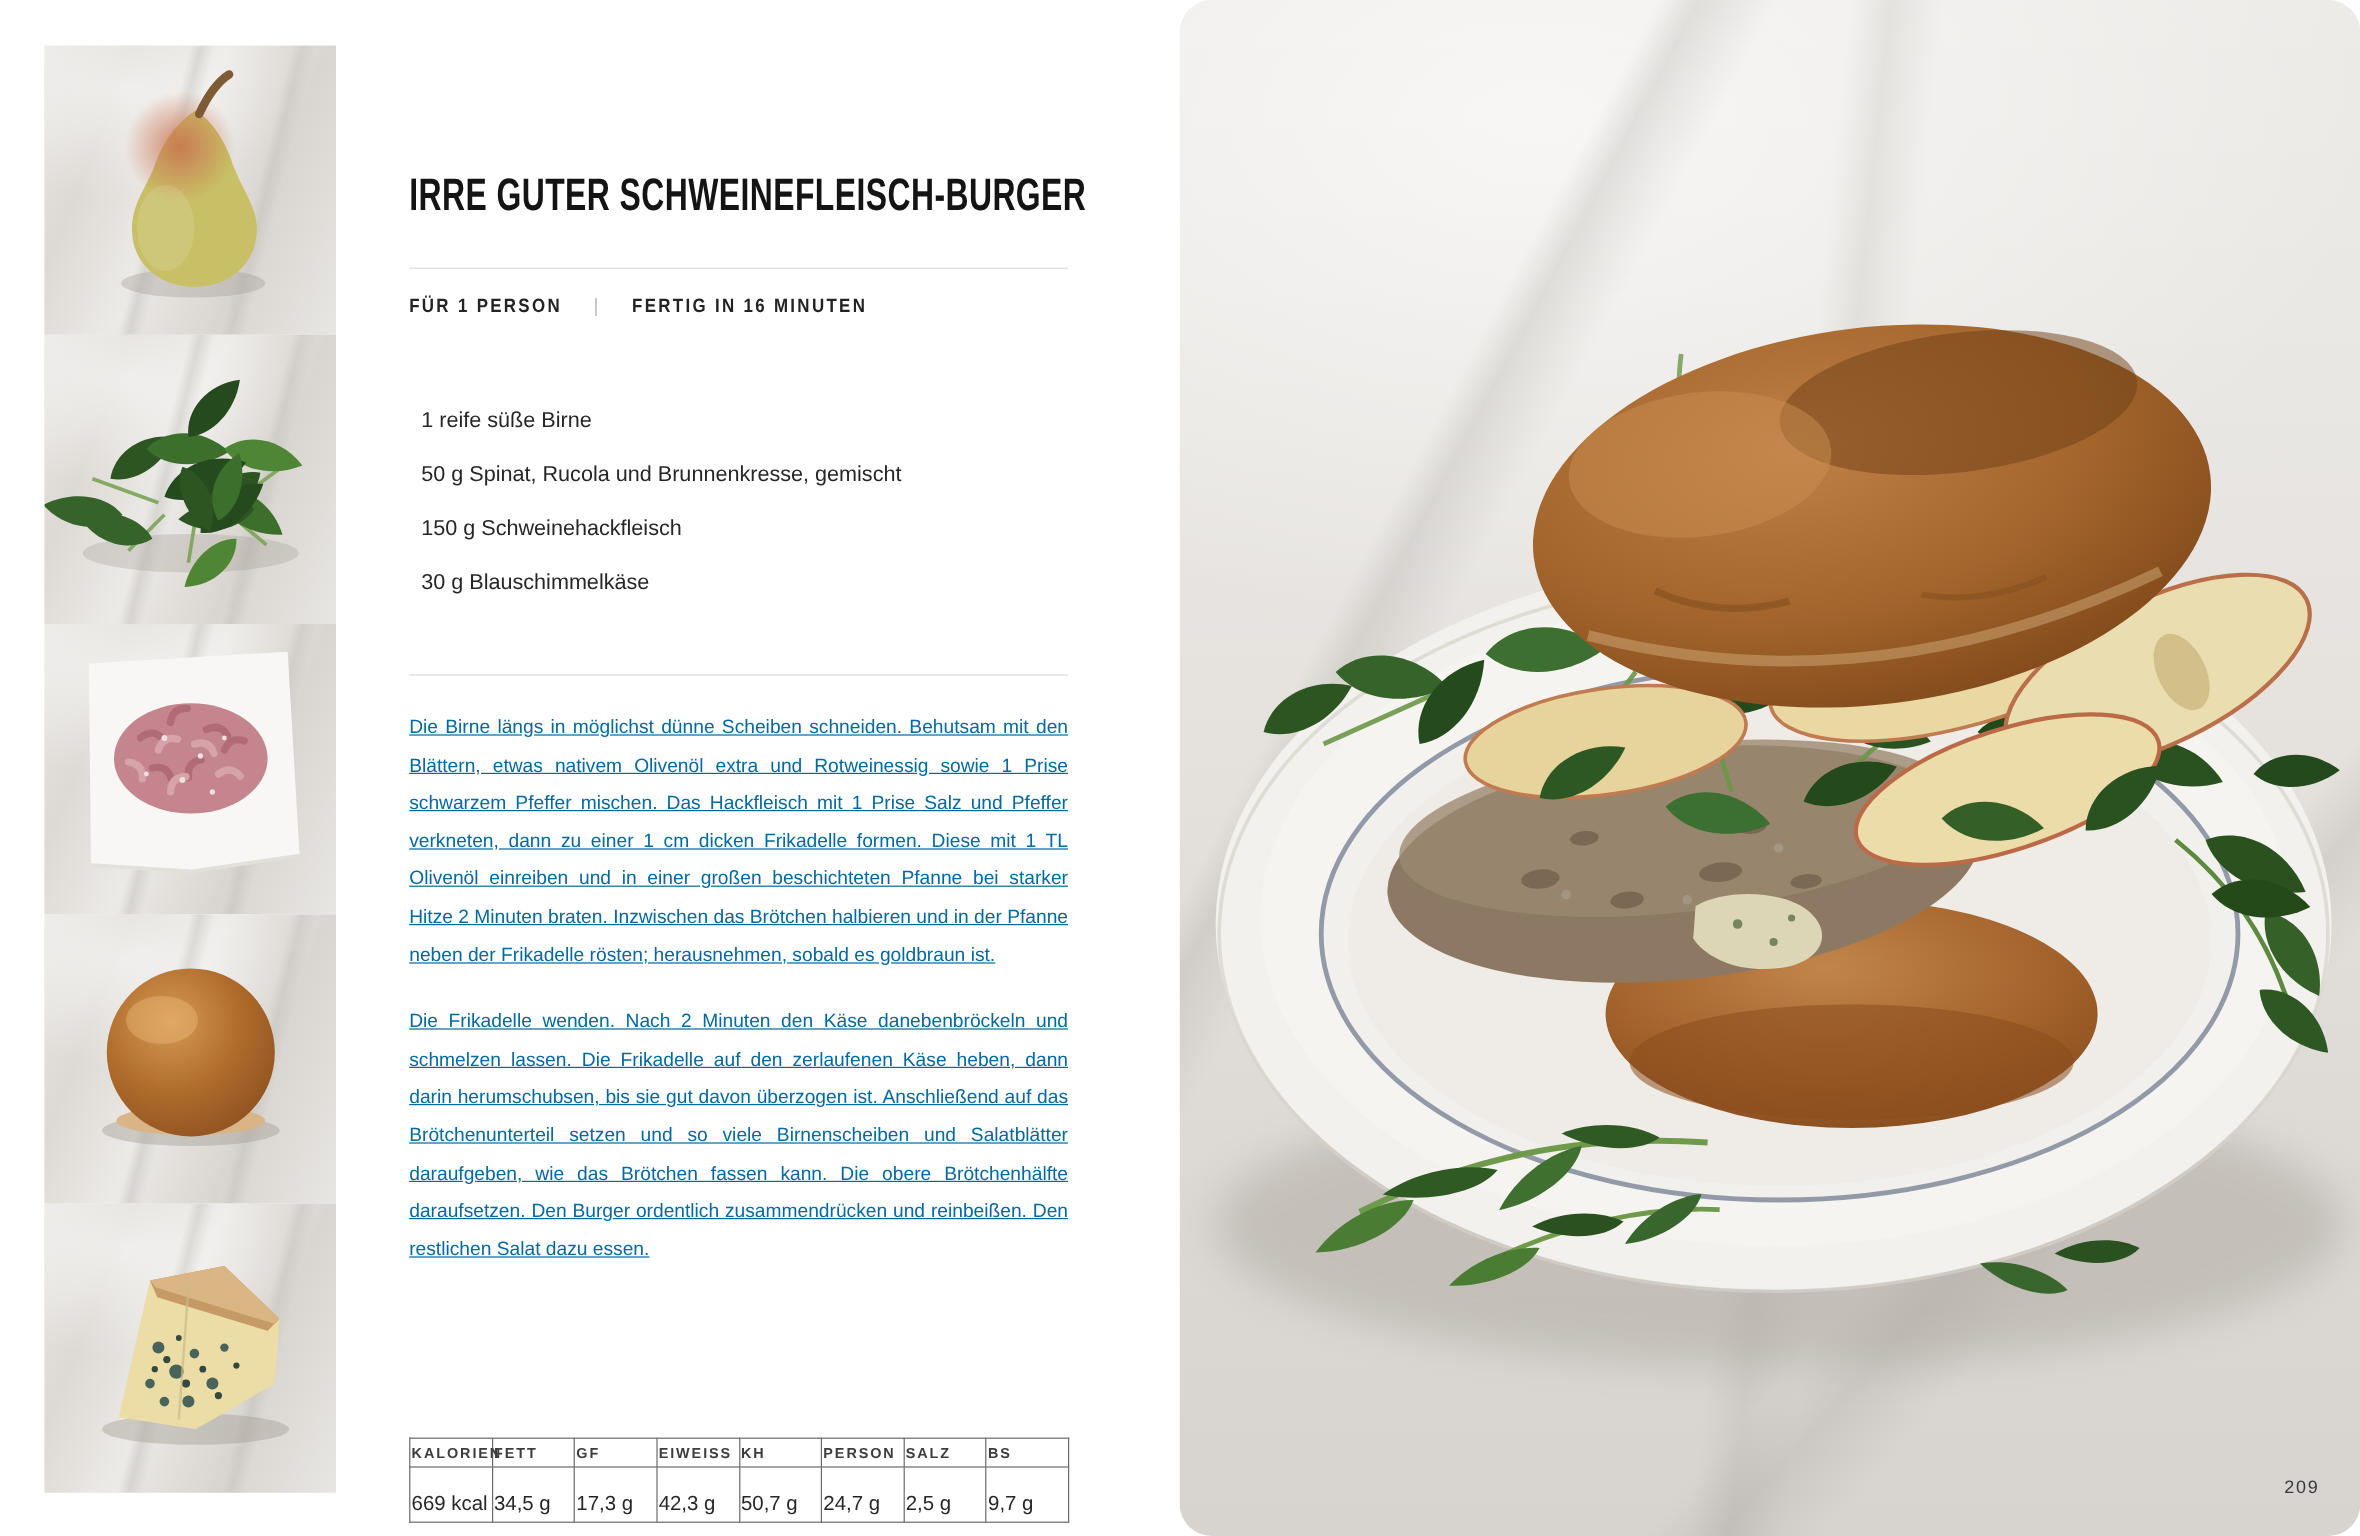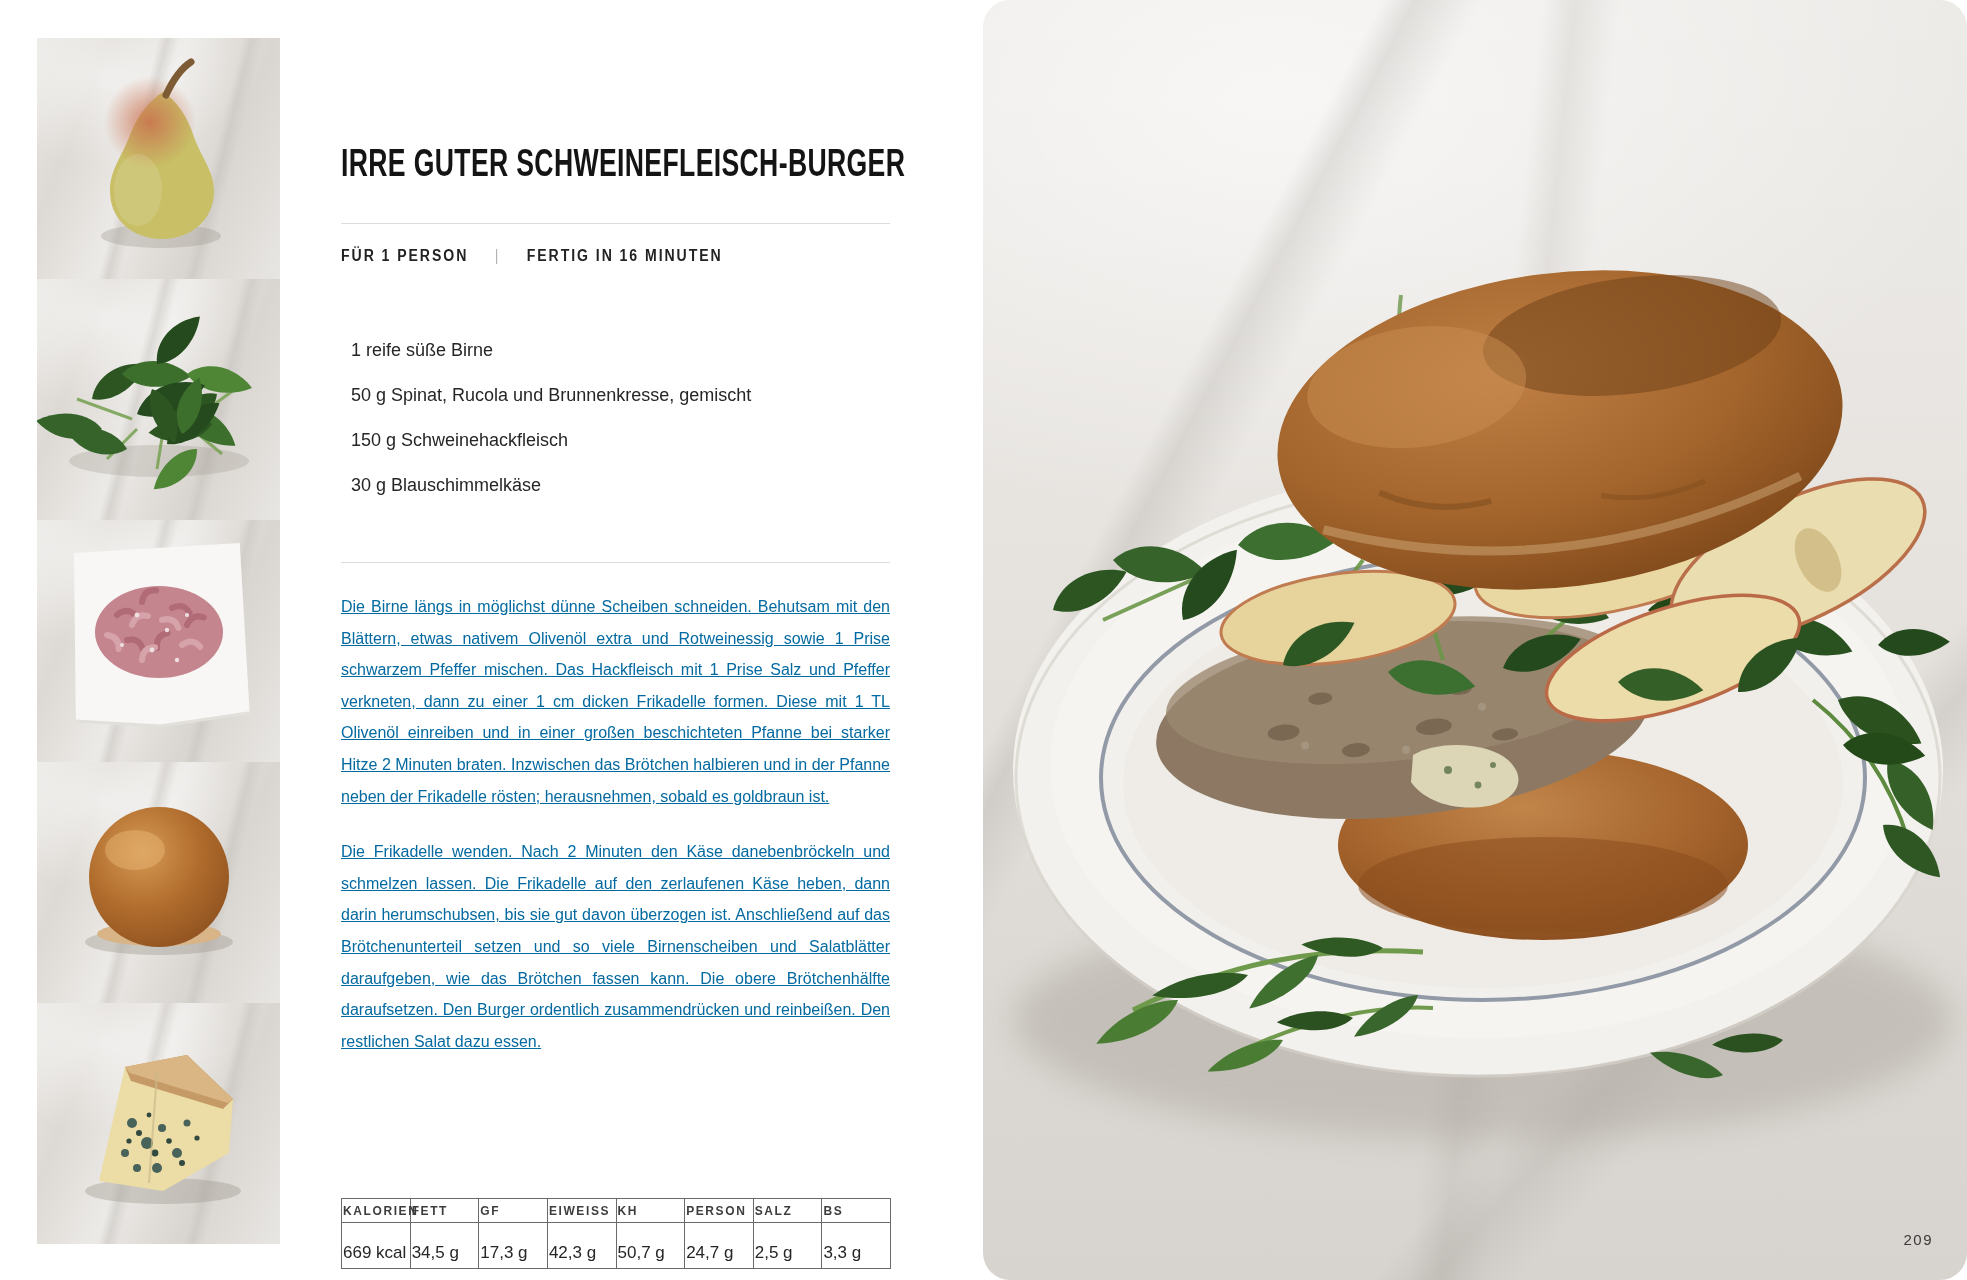--- a/index.html
+++ b/index.html
@@ -229,21 +229,21 @@
       </thead>
       <tbody>
         <tr>
           <td>669 kcal</td>
           <td>34,5 g</td>
           <td>17,3 g</td>
           <td>42,3 g</td>
           <td>50,7 g</td>
           <td>24,7 g</td>
           <td>2,5 g</td>
-          <td>3,3 g</td>
+          <td>9,7 g</td>
         </tr>
       </tbody>
     </table>
   </div>
 
   <div class="main-photo">
     <svg viewBox="0 0 984 1280">
       <defs>
         <filter id="soft" x="-40%" y="-40%" width="180%" height="180%">
           <feGaussianBlur stdDeviation="16"></feGaussianBlur>

